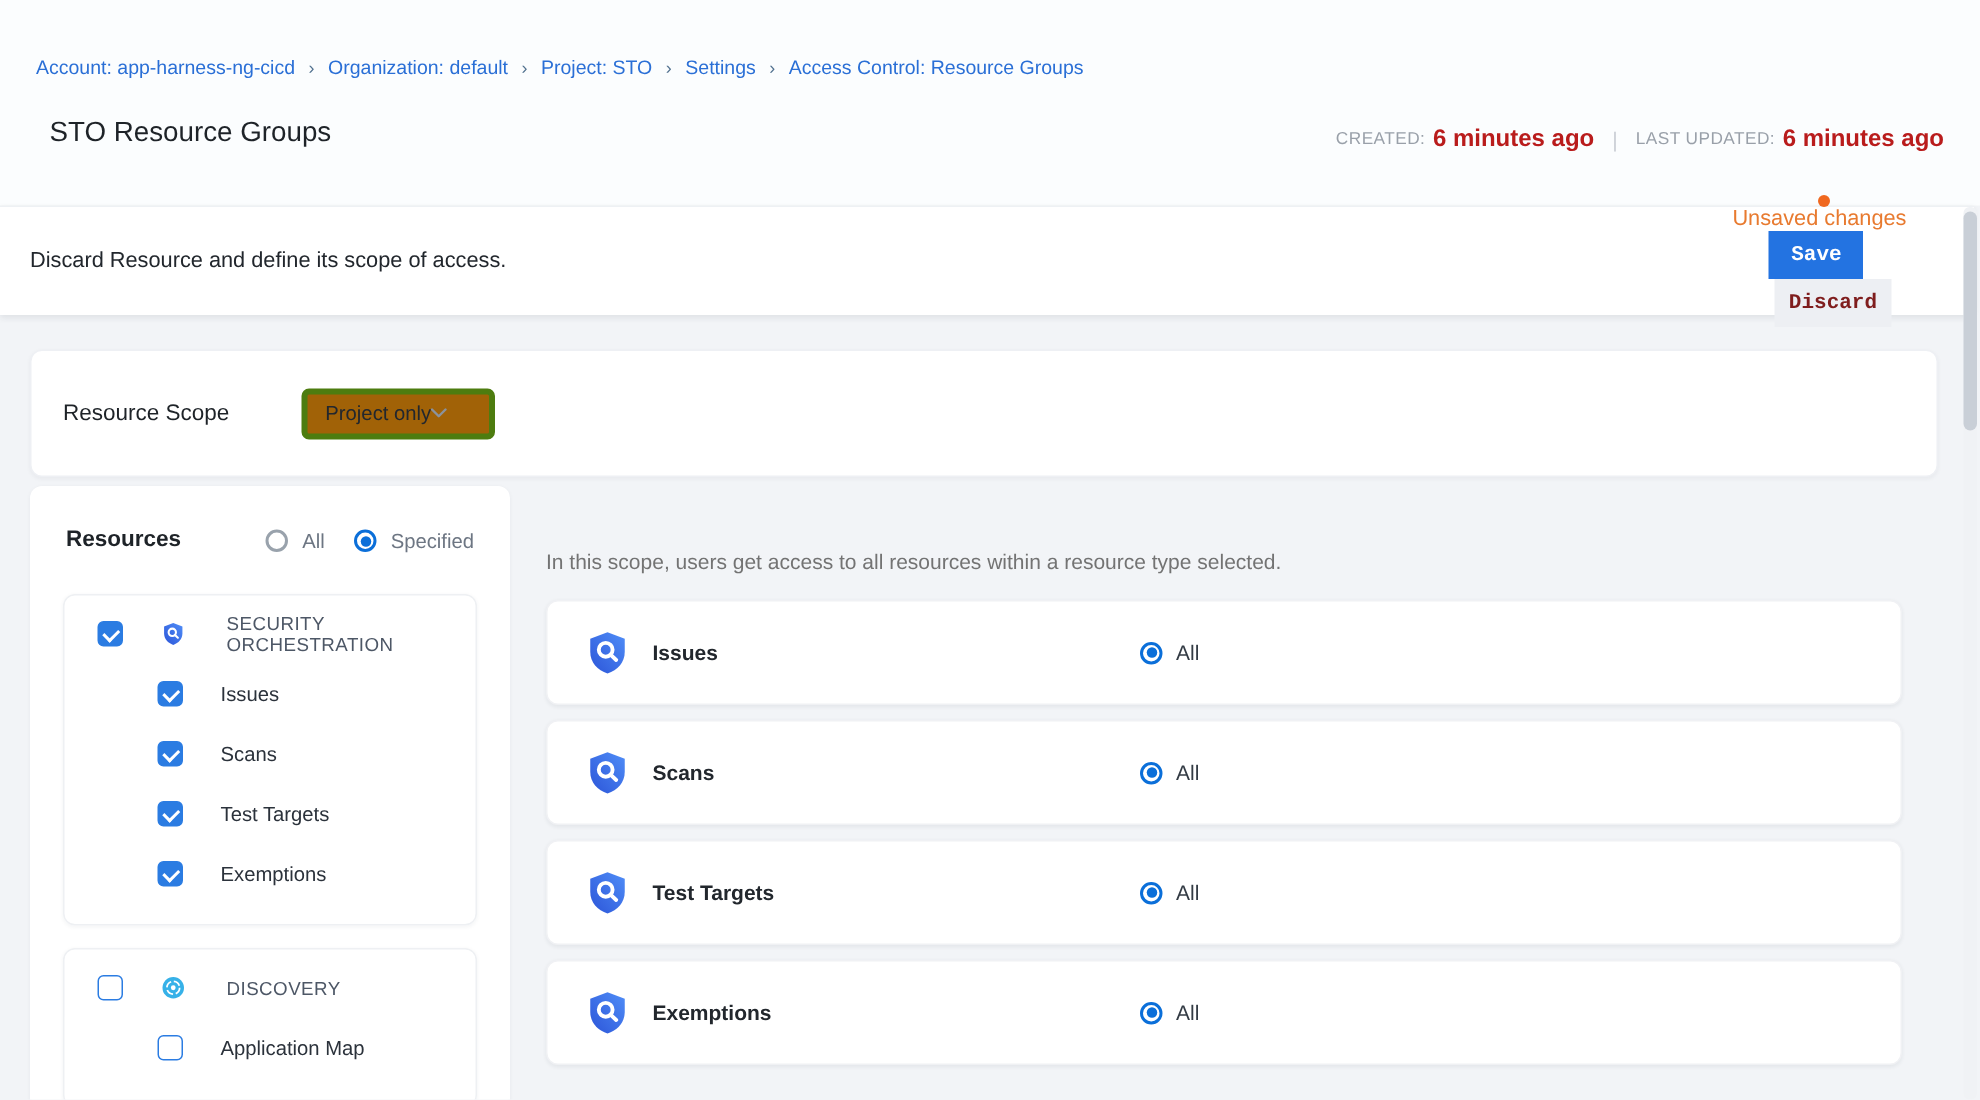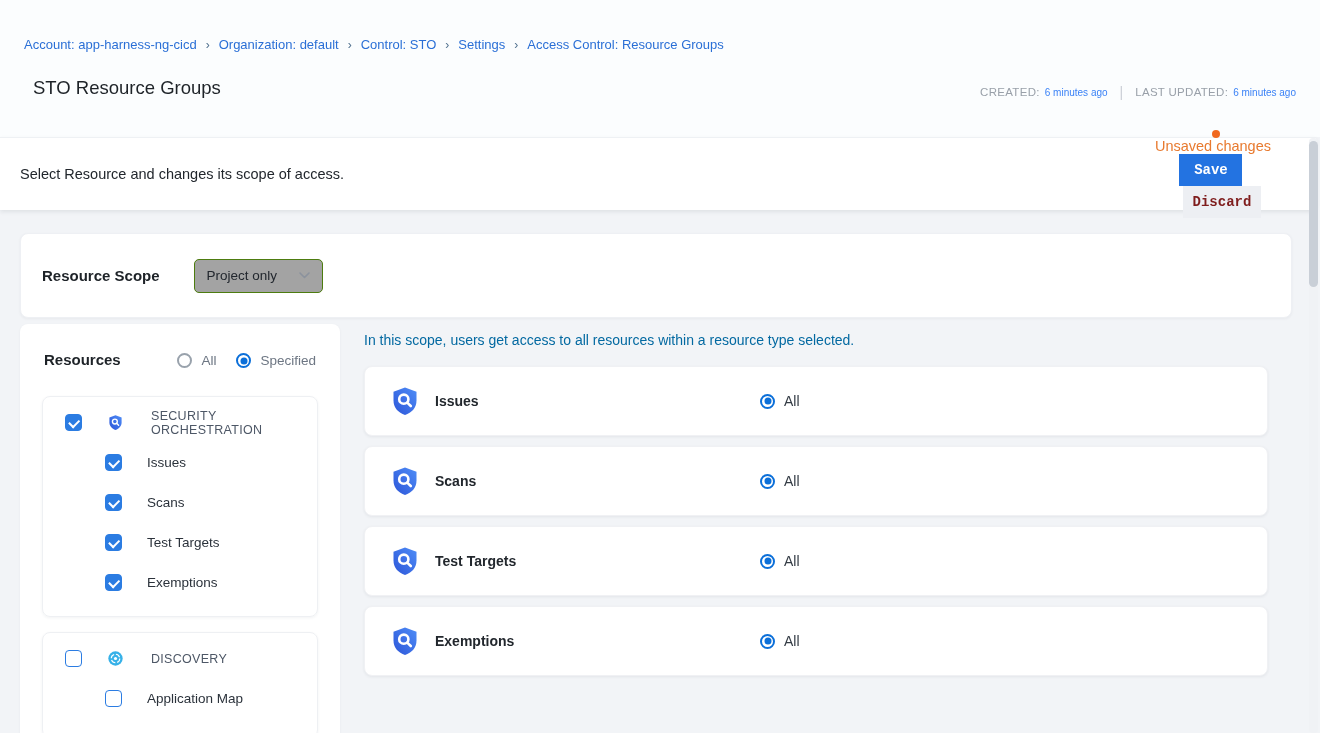--- a/index.html
+++ b/index.html
@@ -12,43 +12,43 @@
   }
 
   
   .app-header { position:absolute; top:0; left:0; width:100%; height:137px; background:#fbfdfe; }
   .breadcrumb { position:absolute; top:37px; left:24px; display:flex; align-items:center; gap:9px; font-size:13px; }
   .crumb { color:#2a6fd6; cursor:pointer; white-space:nowrap; }
   .crumb-sep { color:#51718f; font-size:12px; }
   .page-title { position:absolute; top:77px; left:33px; font-size:18.5px; font-weight:500; color:#1e2328; }
   .meta { position:absolute; top:84px; right:24px; display:flex; align-items:center; }
   .meta-label { color:#99a0a9; font-size:11.5px; letter-spacing:0.3px; margin-right:5px; }
-  .meta-value { color:#3b82f6; font-size:10px; font-weight:400; }
+  .meta-value { color:#b91c1c; font-size:16px; font-weight:700; }
   .meta-sep { color:#c9ced5; margin:0 12px; font-size:14px; }
 
   
   .toolbar { position:absolute; top:137px; left:0; width:1316px; height:73px; background:#fff;
     border-top:1px solid #eef1f4; border-radius:0 0 6px 0;
     box-shadow:0 2px 4px rgba(30,40,55,0.09);
     display:flex; align-items:center; padding:0 27px 0 20px; }
   .toolbar-desc { font-size:14.5px; color:#22272d; }
   .toolbar-right { margin-left:auto; display:flex; align-items:center;flex-direction:column; }
   .unsaved-dot { width:8px; height:8px; border-radius:50%; background:#f0681f; margin-right:11px; }
   .unsaved-text { color:#e87a2f; font-size:14.5px; margin-right:18px; }
   .btn { height:32px; border:none; border-radius:0; font-family:Liberation Mono, monospace; font-size:14px; font-weight:bold; cursor:pointer; }
   .btn-save { width:63px; background:#2373e1; color:#fff; margin-right:22px; }
   .btn-discard { width:78px; background:#edeff3; color:#7f1d1d; }
 
   
   .scope-card { position:absolute; top:233px; left:20px; width:1272px; height:85px; background:#fff;
     border:1px solid #eef0f4; border-radius:8px; box-shadow:0 1px 3px rgba(35,45,60,0.05);
     display:flex; align-items:center; padding:0 21px; }
-  .scope-label { font-size:15px; font-weight:bold; color:#1e2328; margin-right:34px; }
-  .dropdown { width:129px; height:34px; border:1px solid #4d7c0f; border-radius:5px; background:#a3a3a3;
-    display:flex; align-items:center; justify-content:space-between; padding:0 12px; cursor:pointer; }
+  .scope-label { font-size:15px; font-weight:normal; color:#1e2328; margin-right:48px; }
+  .dropdown { width:129px; height:34px; border:4px solid #4d7c0f; border-radius:5px; background:#a16207;
+    display:flex; align-items:center; justify-content:flex-start; padding:0 12px; cursor:pointer; }
   .dropdown-value { font-size:13.5px; color:#22272e; }
 
   
   .left-panel { position:absolute; top:324px; left:20px; width:320px; height:420px; background:#fff;
     border-radius:8px; box-shadow:0 1px 3px rgba(35,45,60,0.05); padding:26px 22px; }
   .panel-head { display:flex; align-items:flex-end; justify-content:space-between; padding:0 2px; height:18px; }
   .panel-title { font-size:15px; font-weight:bold; color:#1e2328; }
   .radio-group { display:flex; gap:20px; }
   .radio-opt { display:flex; align-items:center; gap:9px; cursor:pointer; }
   .radio { width:15px; height:15px; border-radius:50%; border:2px solid #99a2ac; background:#fff; position:relative; flex:none; }
@@ -65,21 +65,21 @@
   .checkbox { width:17px; height:17px; border-radius:4px; border:1.6px solid #2b7ce2; background:#fff; position:relative; flex:none; cursor:pointer; }
   .checkbox.checked { background:#2b7ce2; border-color:#2b7ce2; }
   .checkbox.checked::after { content:""; position:absolute; left:3.2px; top:3.8px; width:8px; height:4.5px;
     border-left:2px solid #fff; border-bottom:2px solid #fff; transform:rotate(-45deg); }
   .tree-icon { width:17px; height:17px; flex:none; display:flex; }
   .group-label { font-size:12.5px; color:#4d5766; font-weight:500; letter-spacing:0.3px; margin-left:2px; }
   .child-label { font-size:13.5px; color:#2b323b; }
 
   
   .right-area { position:absolute; top:324px; left:364px; width:904px; }
-  .intro { margin-top:8px; font-size:14px; color:#0369a1; }
+  .intro { margin-top:42px; font-size:14px; color:#737373; }
   .cards { margin-top:18px; display:flex; flex-direction:column; gap:10px; }
   .res-card { height:70px; background:#fff; border:1px solid #f0f1f4; border-radius:8px;
     box-shadow:0 1px 3px rgba(35,45,60,0.07); display:flex; align-items:center; padding:0 24px; }
   .res-icon { width:32px; height:32px; flex:none; display:flex; }
   .res-title { font-size:14px; font-weight:bold; color:#22272d; margin-left:14px; width:325px; }
   .res-radio-label { font-size:14px; color:#333b44; margin-left:9px; }
 
   
   .scrollbar-track { position:absolute; top:138px; right:2px; width:9px; bottom:0; background:#f0f2f5; border-radius:4px; }
   .scrollbar-thumb { position:absolute; top:3px; left:0; width:9px; height:146px; background:#c9cfd7; border-radius:4.5px; cursor:pointer; }
@@ -97,38 +97,38 @@
     </linearGradient>
   </defs>
 </svg>
 
 <div class="app-header">
   <div class="breadcrumb">
     <span class="crumb">Account: app-harness-ng-cicd</span>
     <span class="crumb-sep">›</span>
     <span class="crumb">Organization: default</span>
     <span class="crumb-sep">›</span>
-    <span class="crumb">Control: STO</span>
+    <span class="crumb">Project: STO</span>
     <span class="crumb-sep">›</span>
     <span class="crumb">Settings</span>
     <span class="crumb-sep">›</span>
     <span class="crumb">Access Control: Resource Groups</span>
   </div>
   <h1 class="page-title">STO Resource Groups</h1>
   <div class="meta">
     <span class="meta-label">CREATED:</span>
     <span class="meta-value">6 minutes ago</span>
     <span class="meta-sep">|</span>
     <span class="meta-label">LAST UPDATED:</span>
     <span class="meta-value">6 minutes ago</span>
   </div>
 </div>
 
 <div class="toolbar">
-  <span class="toolbar-desc">Select Resource and changes its scope of access.</span>
+  <span class="toolbar-desc">Discard Resource and define its scope of access.</span>
   <div class="toolbar-right">
     <span class="unsaved-dot"></span>
     <span class="unsaved-text">Unsaved changes</span>
     <button class="btn btn-save">Save</button>
     <button class="btn btn-discard">Discard</button>
   </div>
 </div>
 
 <div class="scope-card">
   <span class="scope-label">Resource Scope</span>

